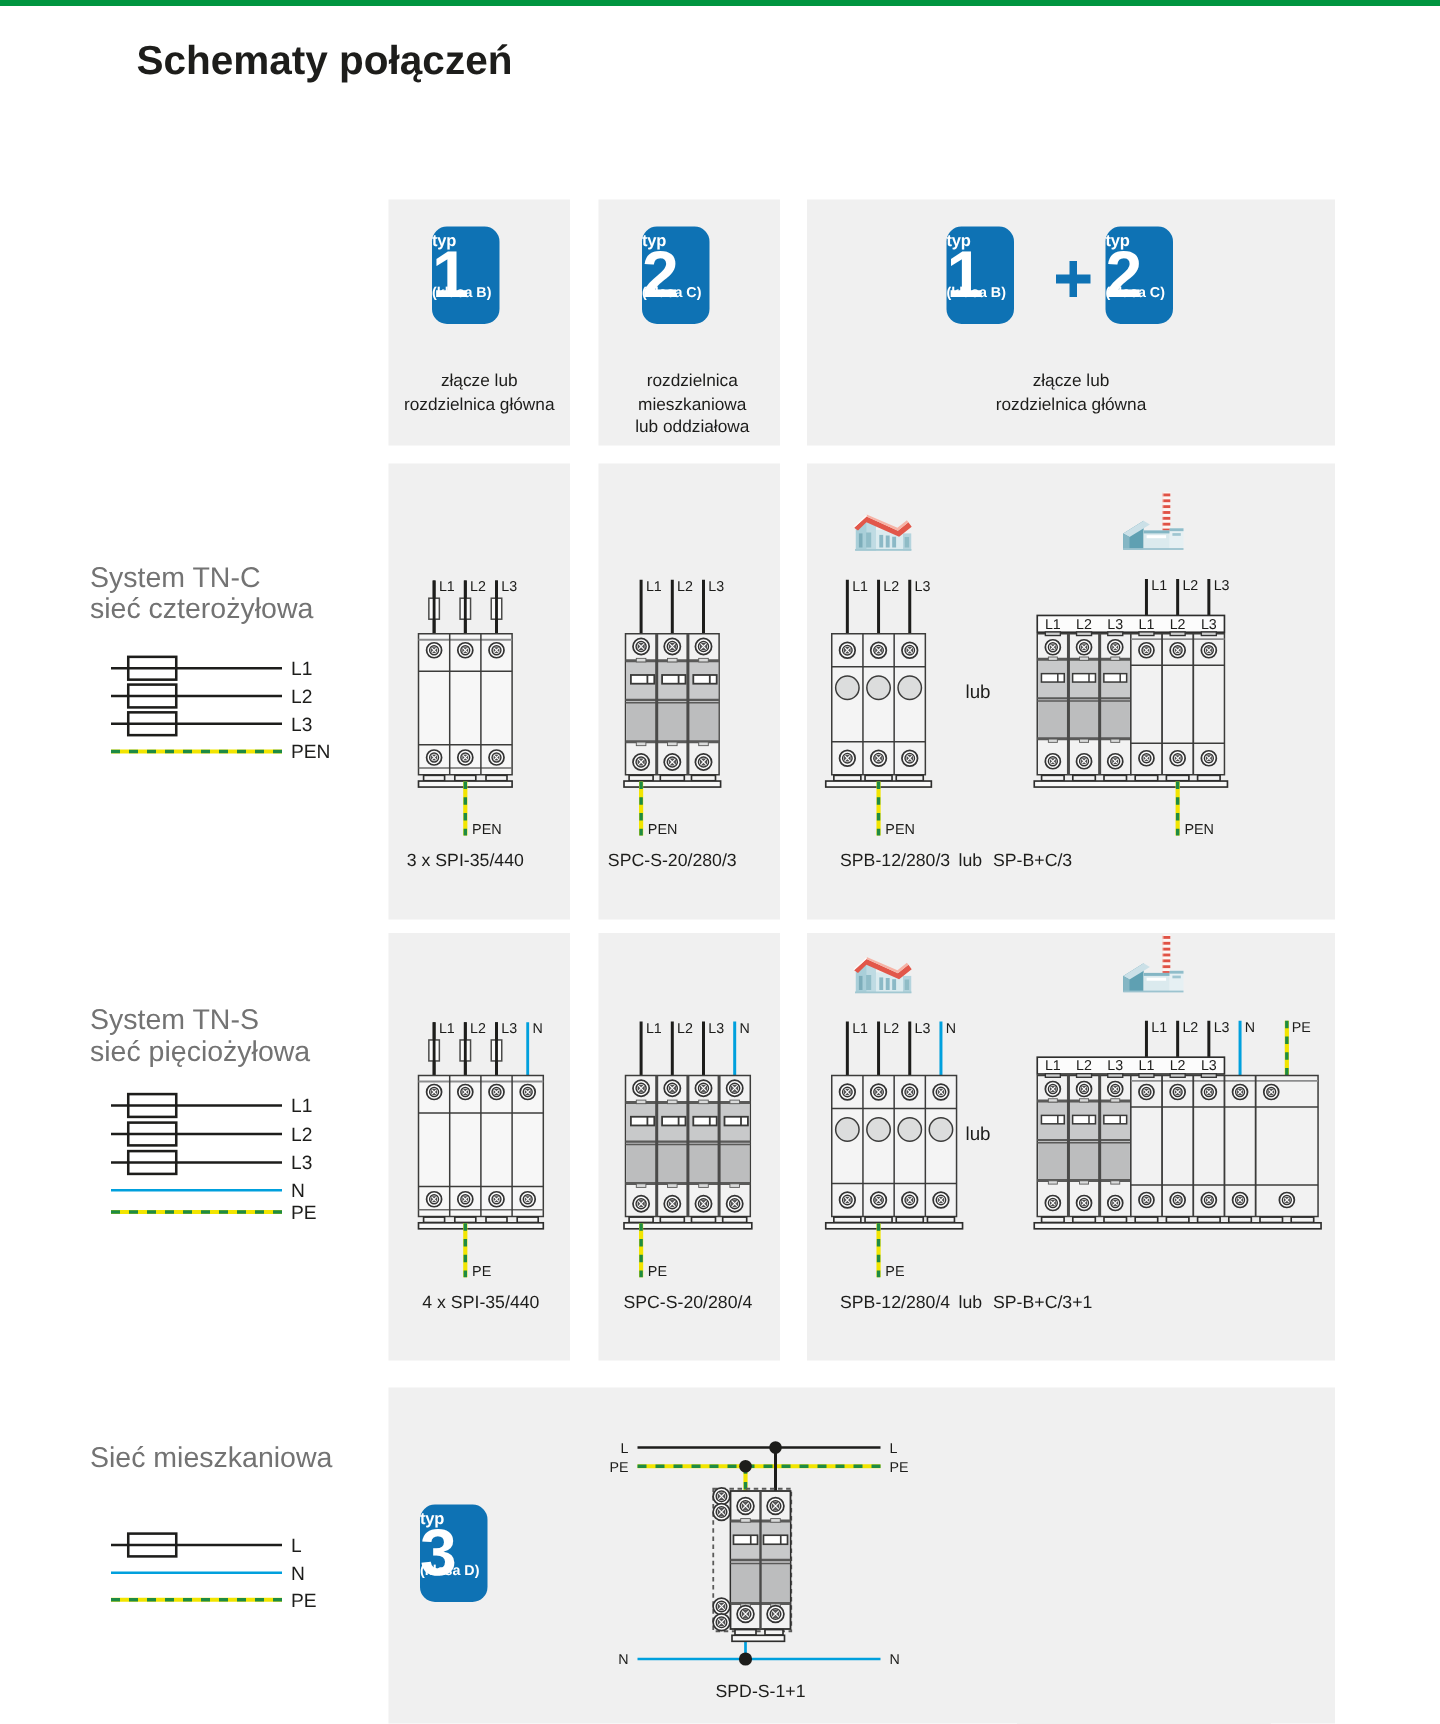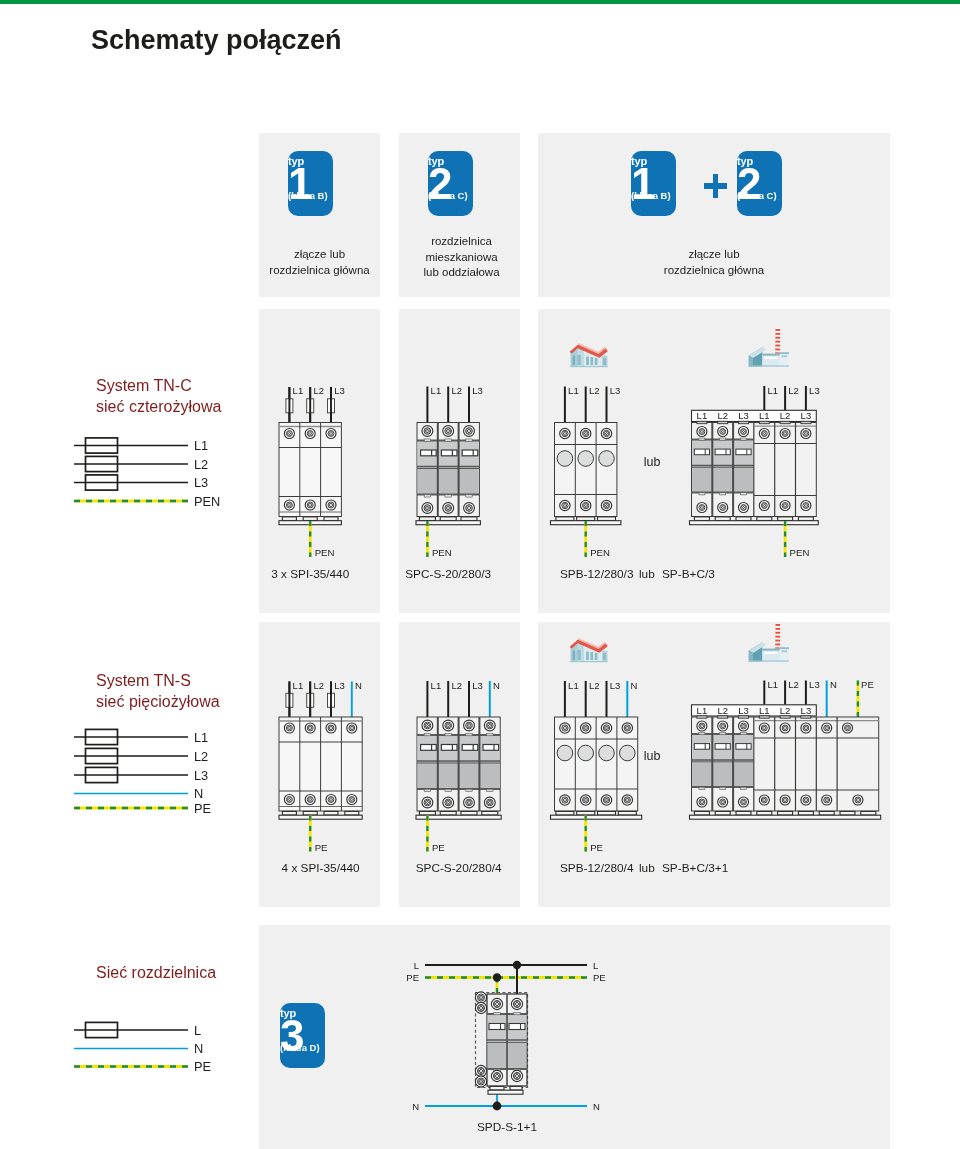--- a/index.html
+++ b/index.html
@@ -19,21 +19,21 @@
   .badge .typ{position:absolute;left:0;right:0;top:3.5px;font-size:11px;font-weight:bold;
               line-height:13px;letter-spacing:-0.1px;}
   .badge .num{position:absolute;left:0;right:0;top:11px;font-size:44px;font-weight:bold;
               line-height:44px;letter-spacing:-1px;}
   .badge .kl{position:absolute;left:0;right:0;bottom:15px;font-size:9.5px;font-weight:bold;
              line-height:11px;}
   .plus{position:absolute;}
   .plus .plus-h{position:absolute;left:0;top:9px;width:23px;height:5.6px;background:#0e72b4;}
   .plus .plus-v{position:absolute;left:8.7px;top:0;width:5.6px;height:24px;background:#0e72b4;}
   .cap{position:absolute;text-align:center;font-size:11.5px;color:#1d1d1b;line-height:15.5px;margin-top:16px;}
-  .sysname{position:absolute;font-size:16px;color:#7f1d1d;line-height:21px;white-space:pre;margin-left:36px;}
+  .sysname{position:absolute;font-size:19px;color:#737373;line-height:21px;white-space:pre;}
 </style>
 </head>
 <body>
 
 <div class="abs" id="topbar"></div>
 <div class="abs" id="title">Schematy połączeń</div>
 <div id="stage">
     <div class="panel" style="left:259px;top:133px;width:121px;height:164px"></div>
     <div class="panel" style="left:399px;top:133px;width:121px;height:164px"></div>
     <div class="panel" style="left:538px;top:133px;width:352px;height:164px"></div>
@@ -63,39 +63,39 @@
     </div>
     <div class="badge" style="left:280px;top:1003px">
       <div class="typ">typ</div>
       <div class="num">3</div>
       <div class="kl">(klasa D)</div>
     </div>
     <div class="cap" style="left:259px;top:231px;width:121px">
       <div>złącze lub</div>
       <div>rozdzielnica główna</div>
     </div>
-    <div class="cap" style="left:399px;top:218px;width:125px">
+    <div class="cap" style="left:399px;top:231px;width:125px">
       <div>rozdzielnica</div>
       <div>mieszkaniowa</div>
       <div>lub oddziałowa</div>
     </div>
     <div class="cap" style="left:538px;top:231px;width:352px">
       <div>złącze lub</div>
       <div>rozdzielnica główna</div>
     </div>
     <div class="panel" style="left:259px;top:309px;width:121px;height:304px"></div>
     <div class="panel" style="left:259px;top:622px;width:121px;height:285px"></div>
     <div class="panel" style="left:399px;top:309px;width:121px;height:304px"></div>
     <div class="panel" style="left:399px;top:622px;width:121px;height:285px"></div>
     <div class="panel" style="left:538px;top:309px;width:352px;height:304px"></div>
     <div class="panel" style="left:538px;top:622px;width:352px;height:285px"></div>
     <div class="panel" style="left:259px;top:925px;width:631px;height:224px"></div>
     <div class="sysname" style="left:60px;top:375px"><span>System TN-C</span><br><span>sieć czterożyłowa</span></div>
     <div class="sysname" style="left:60px;top:670px"><span>System TN-S</span><br><span>sieć pięciożyłowa</span></div>
-    <div class="sysname" style="left:60px;top:962px"><span>Sieć rozdzielnica</span></div>
+    <div class="sysname" style="left:60px;top:962px"><span>Sieć mieszkaniowa</span></div>
   </div>
 <svg id="svgroot" width="960" height="1149" viewBox="0 0 960 1149">
     <line x1="74" y1="445.5" x2="188" y2="445.5" stroke="#1d1d1b" stroke-width="1.7"></line>
     <rect x="85.5" y="437.9" width="32" height="15.2" fill="#ffffff" stroke="#1d1d1b" stroke-width="1.7"></rect>
     <line x1="85.5" y1="445.5" x2="117.5" y2="445.5" stroke="#1d1d1b" stroke-width="1.7"></line>
     <text x="194" y="450" font-size="12.8" text-anchor="start" font-weight="normal" fill="#1d1d1b">L1</text>
     <line x1="74" y1="464" x2="188" y2="464" stroke="#1d1d1b" stroke-width="1.7"></line>
     <rect x="85.5" y="456.4" width="32" height="15.2" fill="#ffffff" stroke="#1d1d1b" stroke-width="1.7"></rect>
     <line x1="85.5" y1="464" x2="117.5" y2="464" stroke="#1d1d1b" stroke-width="1.7"></line>
     <text x="194" y="468.5" font-size="12.8" text-anchor="start" font-weight="normal" fill="#1d1d1b">L2</text>

